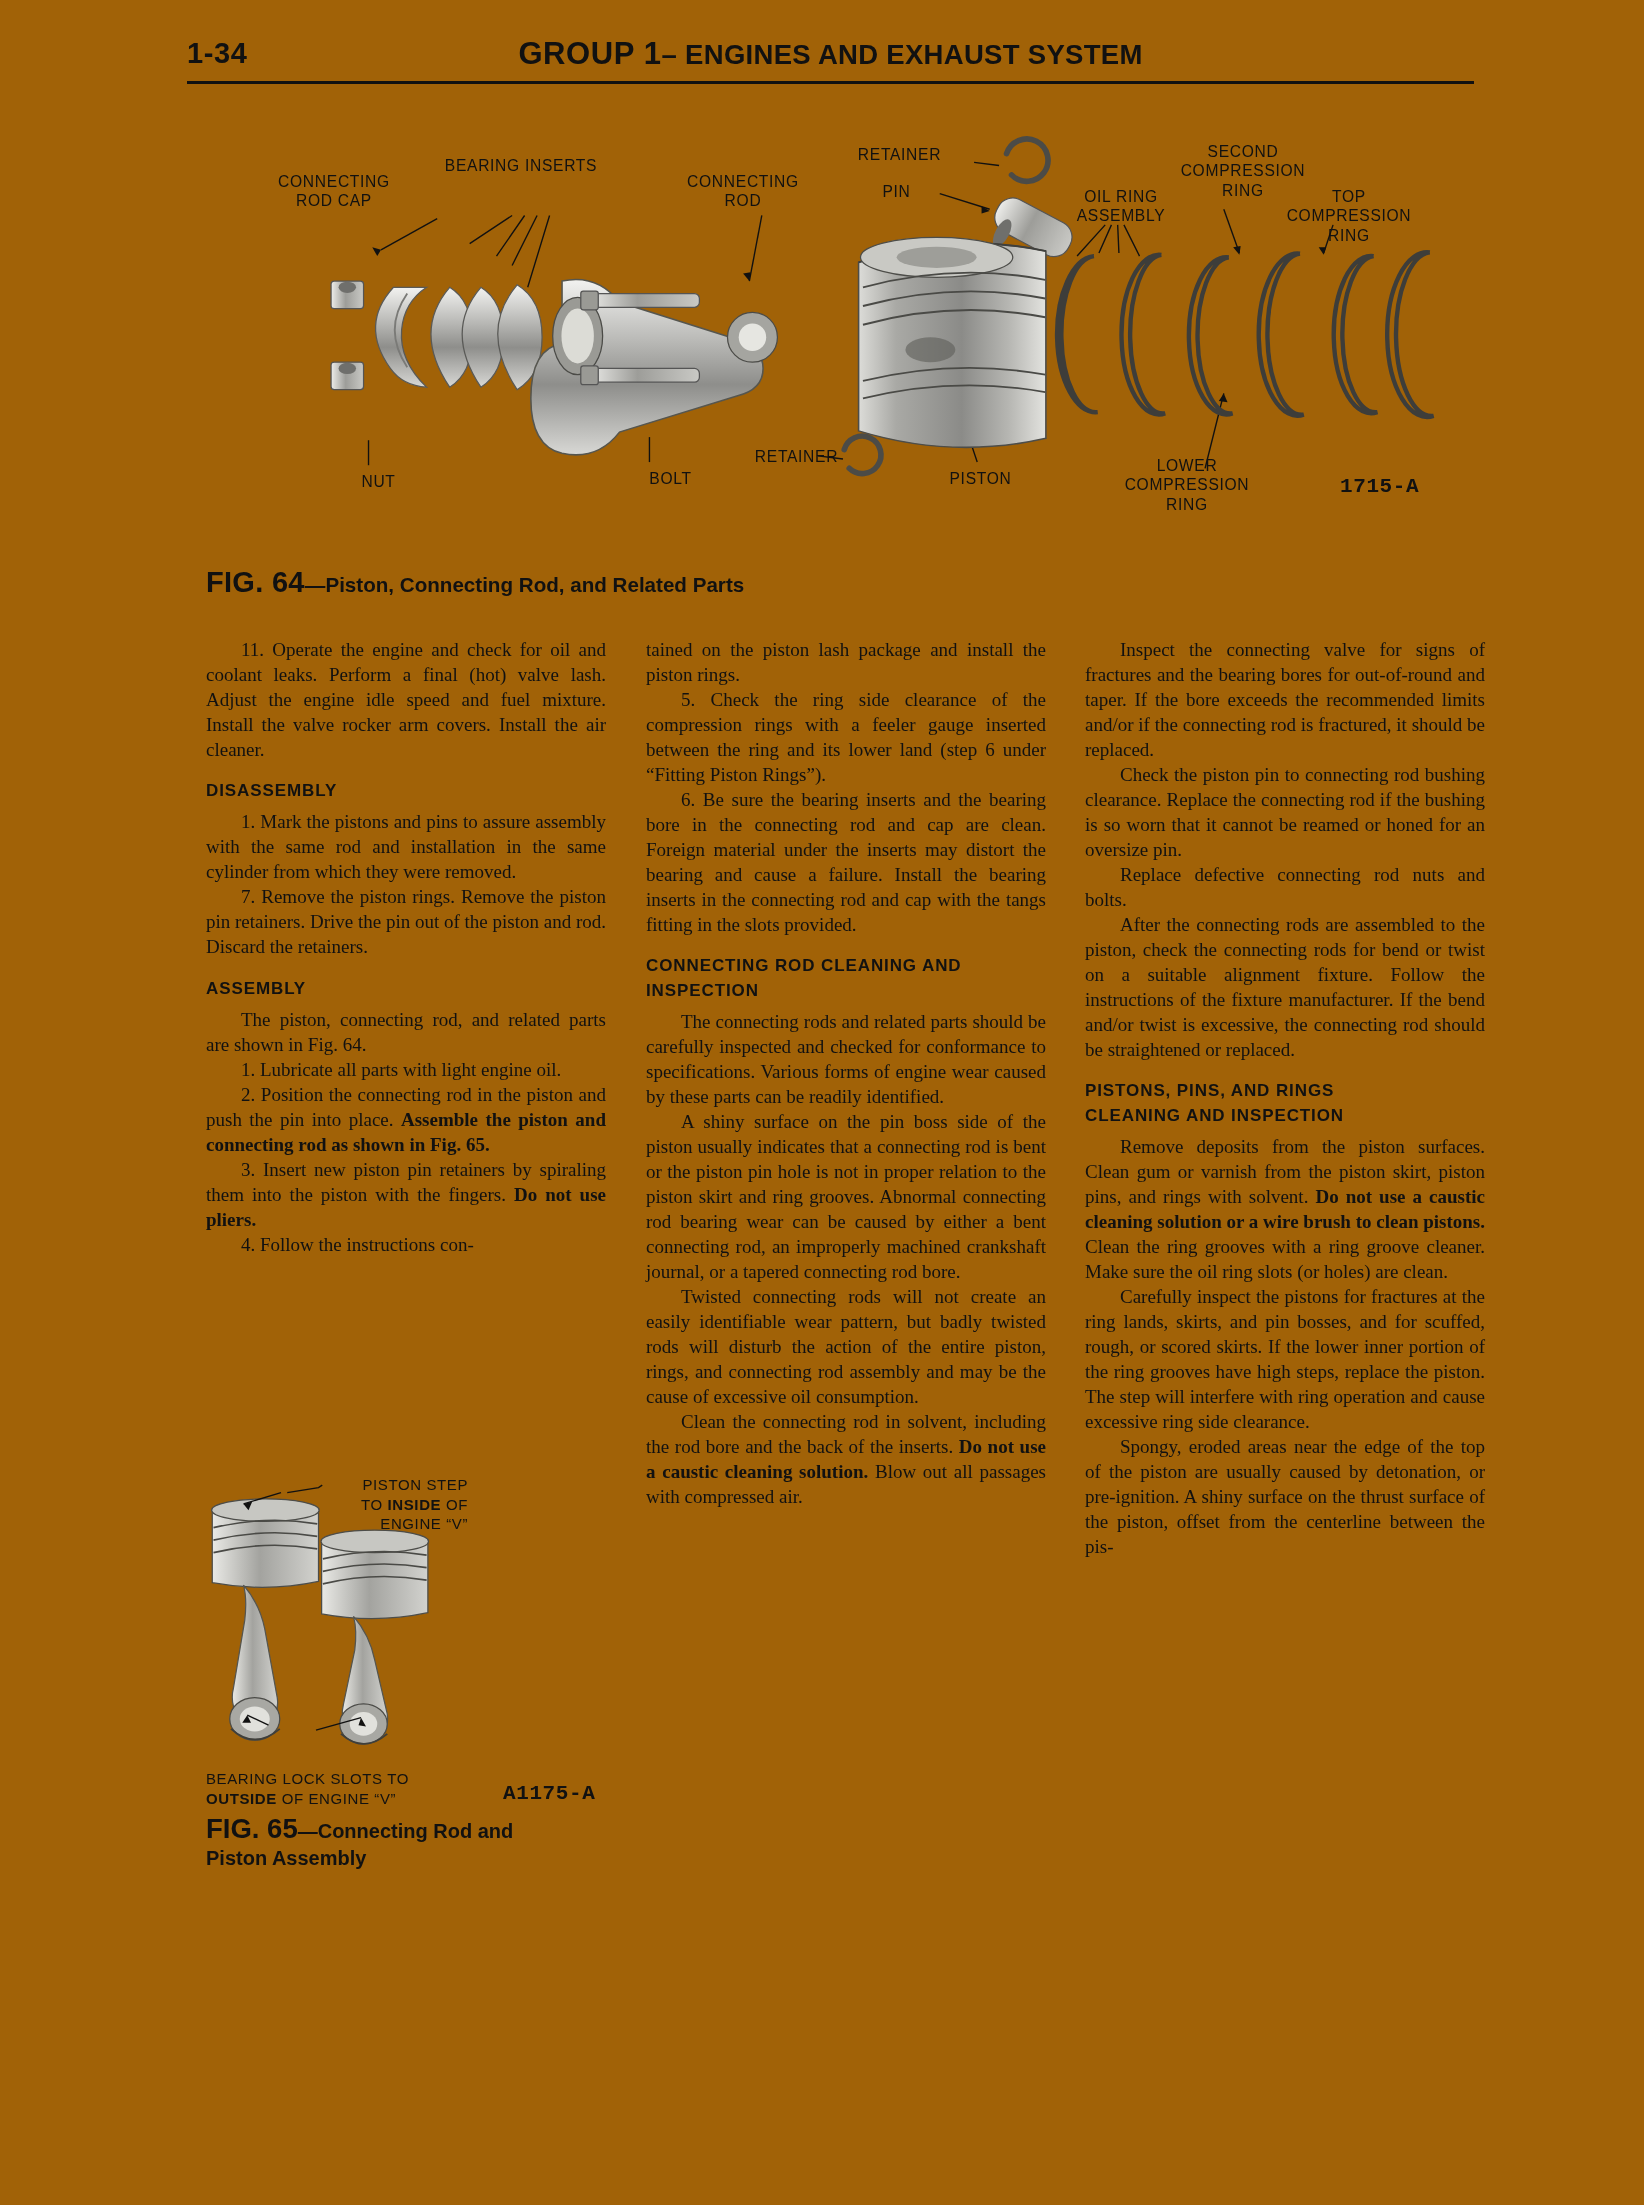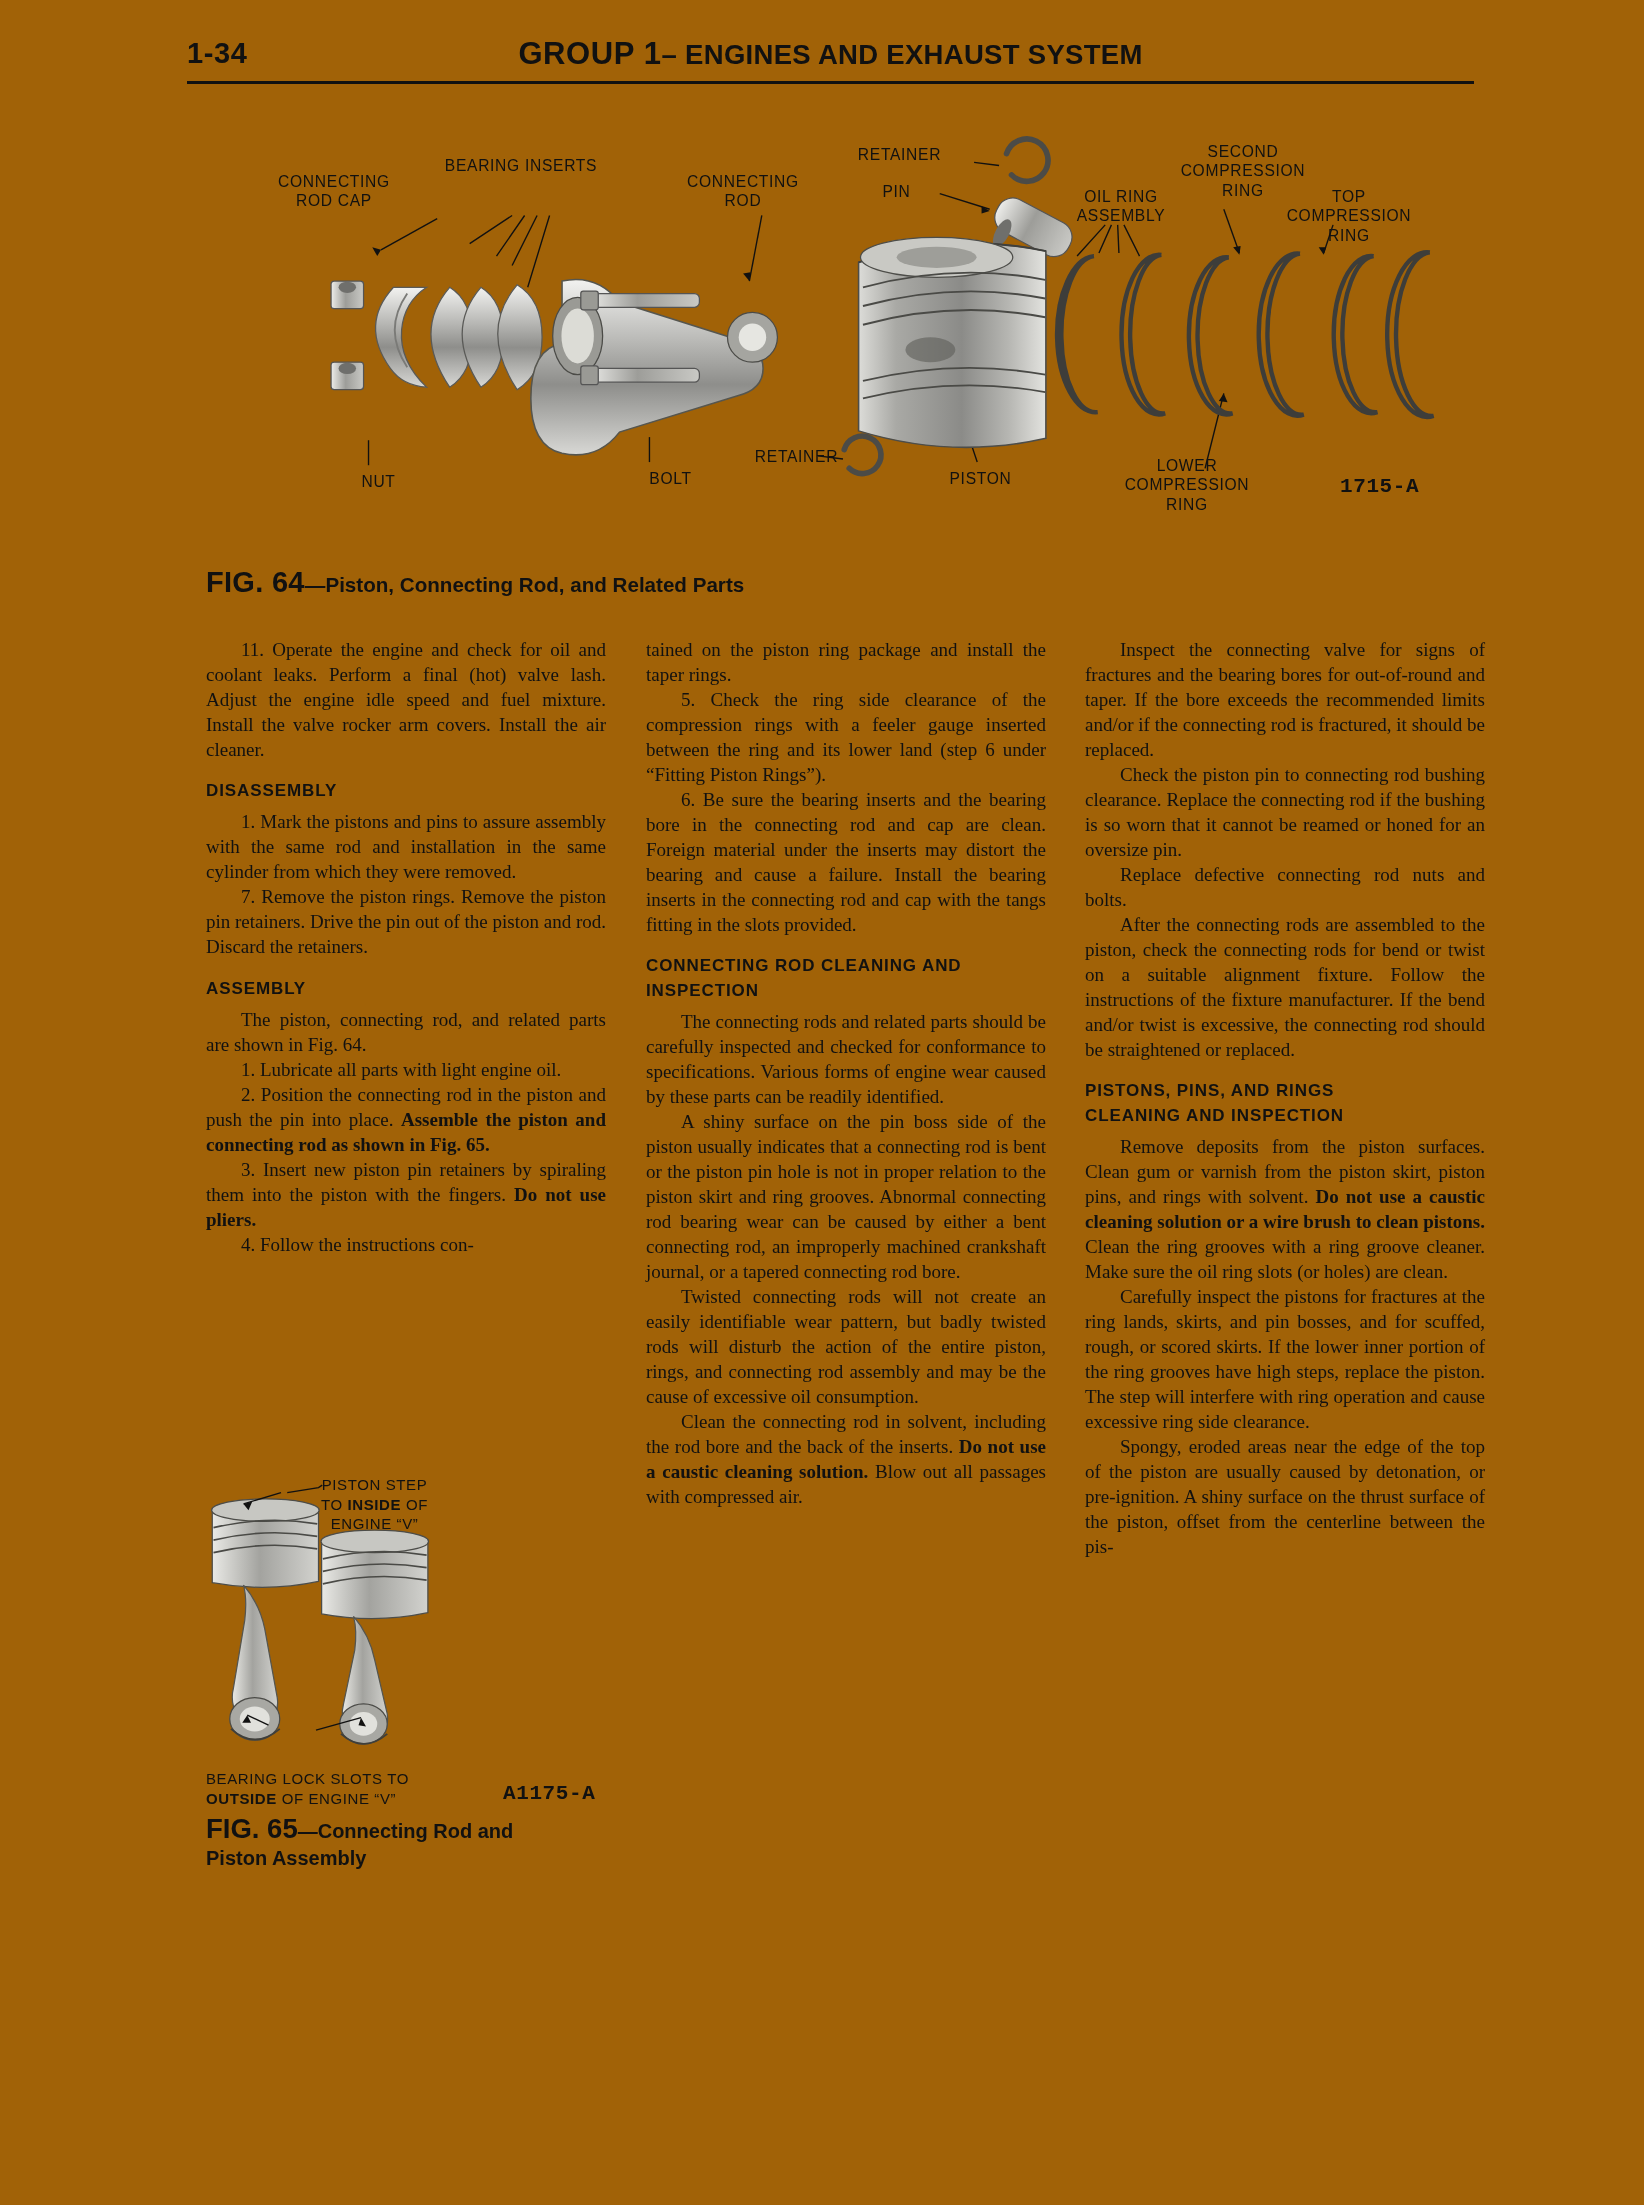--- a/index.html
+++ b/index.html
@@ -365,39 +365,39 @@
         <path d="M100,400 L66,384"></path>
         <path d="M176,408 L248,388"></path>
       </g>
       <g fill="#111">
         <polygon points="60,46 74,42 68,56"></polygon>
         <polygon points="66,384 72,396 58,396"></polygon>
         <polygon points="248,388 244,400 256,402"></polygon>
       </g>
     </svg>
 
-    <div class="f65-label" style="left:75px; top:0px; width:187px; text-align:center;">
+    <div class="f65-label" style="left:75px; top:0px; width:187px; text-align:right;">
       <span>PISTON STEP</span><br>
       <span>TO </span><b>INSIDE</b><span> OF</span><br>
       <span>ENGINE “V”</span>
     </div>
     <div class="f65-label" style="left:0px; top:294px; width:275px; text-align:left;">
       <span>BEARING  LOCK  SLOTS  TO</span><br>
       <b>OUTSIDE</b><span> OF  ENGINE  “V”</span>
     </div>
     <div class="code-label" style="left:297px; top:307px;">A1175-A</div>
   </div>
 
   <div class="fig65-caption">
     <span class="big">FIG. 65</span><span class="small">—Connecting Rod and</span><br>
     <span class="small">Piston Assembly</span>
   </div>
 
   <div class="col" id="col2">
-    <p class="noind">tained on the piston ring package and install the taper rings.</p>
+    <p class="noind">tained on the piston lash package and install the piston rings.</p>
     <p>5. Check the ring side clearance of the compression rings with a feeler gauge inserted between the ring and its lower land (step 6 under “Fitting Piston Rings”).</p>
     <p>6. Be sure the bearing inserts and the bearing bore in the connecting rod and cap are clean. Foreign material under the inserts may distort the bearing and cause a failure. Install the bearing inserts in the connecting rod and cap with the tangs fitting in the slots provided.</p>
     <div class="subhead" style="white-space:pre-line;">CONNECTING  ROD  CLEANING  AND
 INSPECTION</div>
     <p>The connecting rods and related parts should be carefully inspected and checked for conformance to specifications. Various forms of engine wear caused by these parts can be readily identified.</p>
     <p>A shiny surface on the pin boss side of the piston usually indicates that a connecting rod is bent or the piston pin hole is not in proper relation to the piston skirt and ring grooves. Abnormal connecting rod bearing wear can be caused by either a bent connecting rod, an improperly machined crankshaft journal, or a tapered connecting rod bore.</p>
     <p>Twisted connecting rods will not create an easily identifiable wear pattern, but badly twisted rods will disturb the action of the entire piston, rings, and connecting rod assembly and may be the cause of excessive oil consumption.</p>
     <p><span>Clean the connecting rod in solvent, including the rod bore and the back of the inserts. </span><b class="semi">Do not use a caustic cleaning solution.</b><span> Blow out all passages with compressed air.</span></p>
   </div>
 

